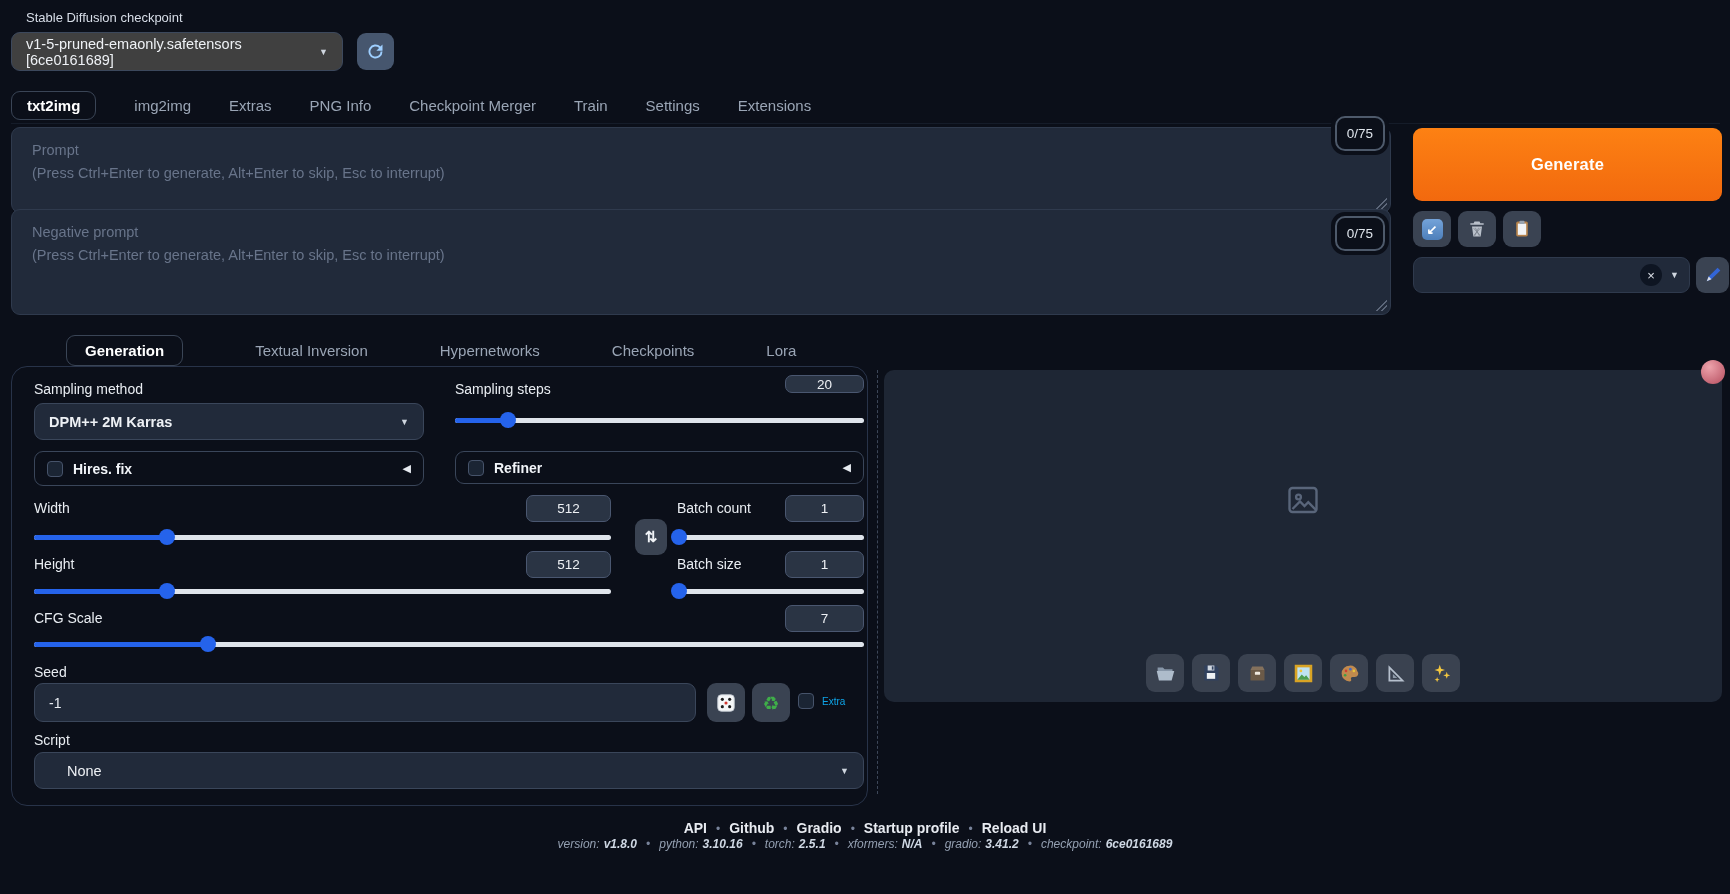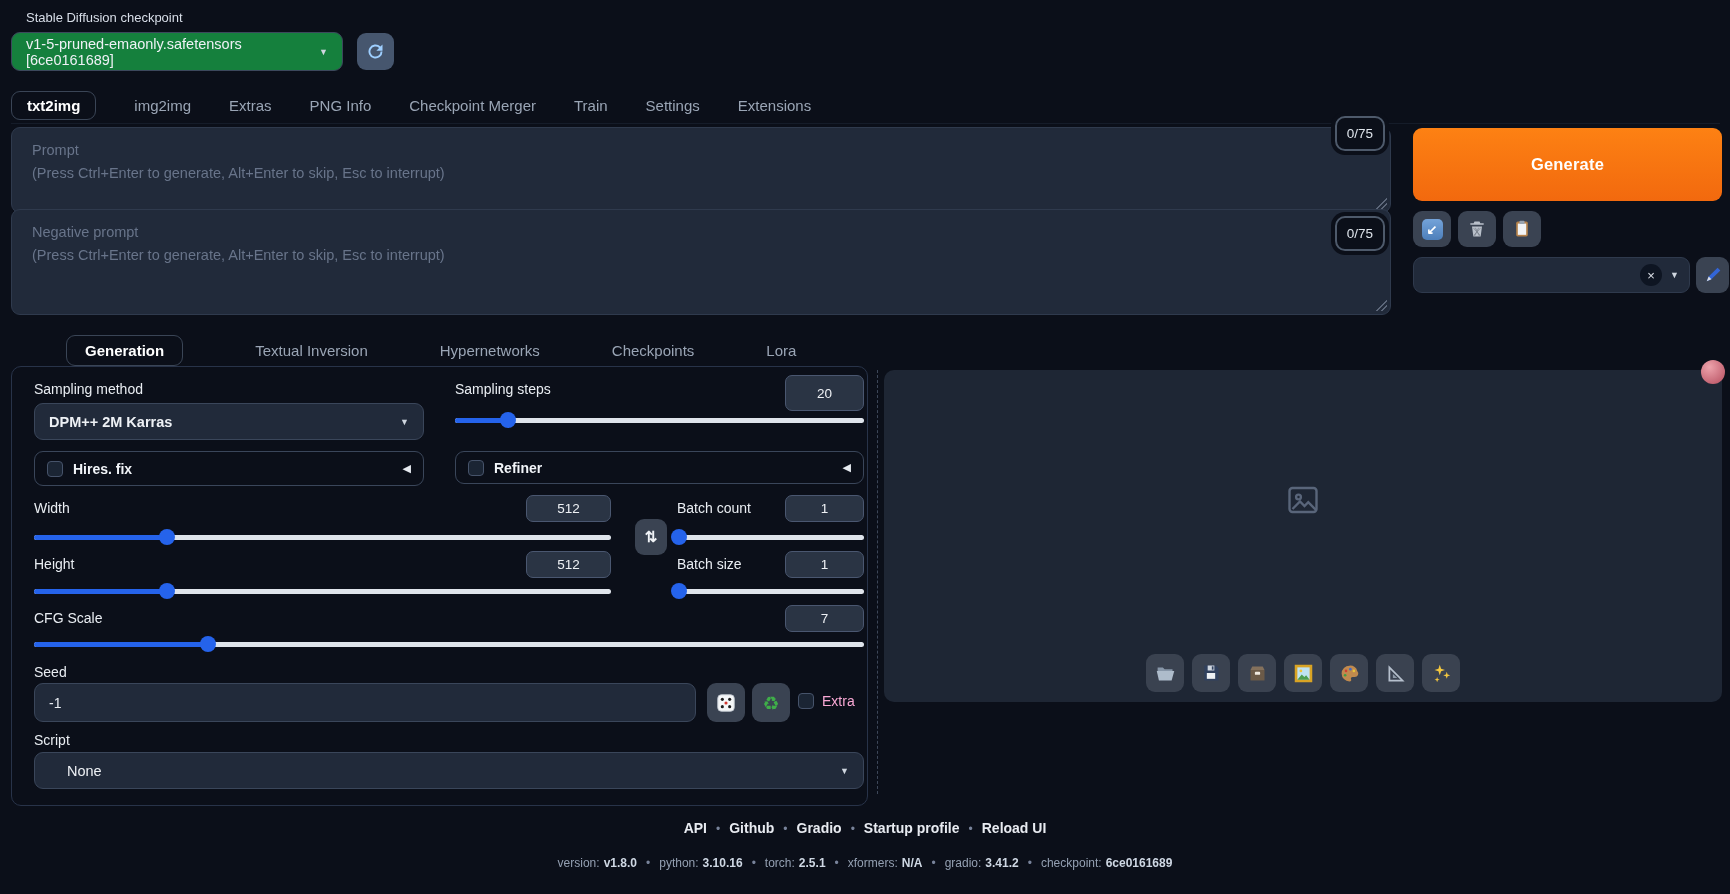--- a/index.html
+++ b/index.html
@@ -6,21 +6,21 @@
   .app{
     position:relative;width:1730px;height:894px;background:#0b0f19;overflow:hidden;
     font-family:"Liberation Sans","DejaVu Sans",sans-serif;color:#e8ecf2;
     -webkit-font-smoothing:antialiased;
   }
   .abs{position:absolute;}
 
   
   .ckpt-label{left:26px;top:10px;font-size:13px;color:#d8dee8;}
   .select{
-    background:#15803d;border:1px solid #3c485c;border-radius:9px;
+    background:#404040;border:1px solid #3c485c;border-radius:9px;
     display:flex;align-items:center;justify-content:space-between;
     padding:0 14px;color:#eef1f5;font-size:14.5px;cursor:pointer;box-sizing:border-box;
   }
   .select .caret{font-size:9px;color:#cfd6df;margin-left:12px;}
   .ckpt-select{left:11px;top:32px;width:332px;height:39px;font-weight:500;}
   .chip{
     background:#3a4352;border:none;border-radius:9px;display:flex;align-items:center;
     justify-content:center;cursor:pointer;padding:0;box-sizing:border-box;
   }
   .refresh-chip{left:357px;top:33px;width:37px;height:37px;background:#46566e;}
@@ -85,21 +85,21 @@
   }
   .styles-box .caret{font-size:9px;color:#cfd6df;}
   .pen-chip{left:1696px;top:257px;width:33px;height:36px;}
   .pink-dot{
     left:1701px;top:360px;width:24px;height:24px;border-radius:50%;z-index:4;
     background:radial-gradient(circle at 35% 30%,#eda3ac,#b54d5e);
   }
 
   
   .gen-panel{
-    left:11px;top:366px;width:857px;height:440px;border:1px solid #283349;border-radius:10px;
+    left:11px;top:366px;width:857px;height:440px;border:1px solid #283349;border-radius:16px;
     box-sizing:border-box;
   }
   .divider{left:877px;top:370px;height:424px;width:0;border-left:1px dashed #3d4759;}
   .lbl{position:absolute;font-size:14px;color:#e9edf2;}
   .num-input{
     position:absolute;background:#2a3444;border:1px solid #4a5770;border-radius:7px;
     color:#eef1f5;font-size:13.5px;text-align:center;box-sizing:border-box;outline:none;
     font-family:"Liberation Sans","DejaVu Sans",sans-serif;
   }
   .gselect{position:absolute;background:#212a3a;border-color:#3a465a;font-weight:500;}
@@ -116,38 +116,38 @@
     display:inline-block;width:16px;height:16px;background:#1b2534;border:1px solid #46536a;
     border-radius:4px;box-sizing:border-box;cursor:pointer;flex:none;
   }
   .acc-label{font-size:14px;font-weight:700;color:#f2f5f9;}
   .seed-input{
     position:absolute;background:#212a3a;border:1px solid #3a465a;border-radius:9px;
     color:#e8ecf2;font-size:14px;padding:0 14px;box-sizing:border-box;outline:none;
     font-family:"Liberation Sans","DejaVu Sans",sans-serif;
   }
   .mini-chip{position:absolute;width:38px;height:39px;}
-  .extra-wrap{position:absolute;display:flex;align-items:center;gap:8px;font-size:14px;color:#f9a8d4;text-align:right;}
+  .extra-wrap{position:absolute;display:flex;align-items:center;gap:8px;font-size:10px;color:#0ea5e9;text-align:right;}
   .swap-chip{position:absolute;color:#f0f3f7;font-size:15px;font-weight:700;}
 
   
   .out-panel{
     left:884px;top:370px;width:838px;height:332px;background:#1e2634;border-radius:10px;
   }
   .out-placeholder{position:absolute;left:0;top:0;right:0;height:260px;display:flex;
     align-items:center;justify-content:center;}
   .out-toolbar{position:absolute;left:0;right:0;bottom:10px;display:flex;justify-content:center;gap:8px;}
   .out-toolbar .chip{width:38px;height:38px;background:#3a4250;}
 
   
   .footer{left:0;right:0;top:820px;text-align:center;}
   .flinks{font-size:14px;color:#e8ebf1;font-weight:700;}
   .flinks .sep,.fversion .sep{color:#78839a;font-weight:400;padding:0 9px;font-size:12px;}
   .flinks .flink{cursor:pointer;}
-  .fversion{margin-top:20px;font-size:12px;color:#94a0b2;}
+  .fversion{margin-top:1px;font-size:12px;color:#94a0b2;font-style:italic;}
   .fversion .vval{color:#cfd8e4;font-weight:700;margin-left:4px;}
 
   .icon-svg{display:block;}
 </style>
 </head>
 <body>
 
 <div class="app">
 
   <div class="abs ckpt-label">Stable Diffusion checkpoint</div>
@@ -226,21 +226,21 @@
       <div class="tab">Textual Inversion</div>
       <div class="tab">Hypernetworks</div>
       <div class="tab">Checkpoints</div>
       <div class="tab">Lora</div>
     </div>
 
   <div class="abs gen-panel">
 
     <div class="lbl" style="left:22px;top:14px;">Sampling method</div>
     <div class="lbl" style="left:443px;top:14px;">Sampling steps</div>
-    <input class="num-input" style="left: 773px; top: 8px; width: 79px; height: 36px;" value="20">
+    <input class="num-input" style="left: 773px; top: 8px; width: 79px; height: 18px;" value="20">
 
     <div class="select gselect" style="left:22px;top:36px;width:390px;height:37px;">
       <span style="font-weight:700;">DPM++ 2M Karras</span>
       <span class="caret">▼</span>
     </div>
     <div class="slider" style="left:443px;top:44px;width:409px;">
       <div class="track"></div>
         <div class="fill" style="width: 13%;"></div>
         <div class="thumb" style="left: 13%;"></div>
     </div>

